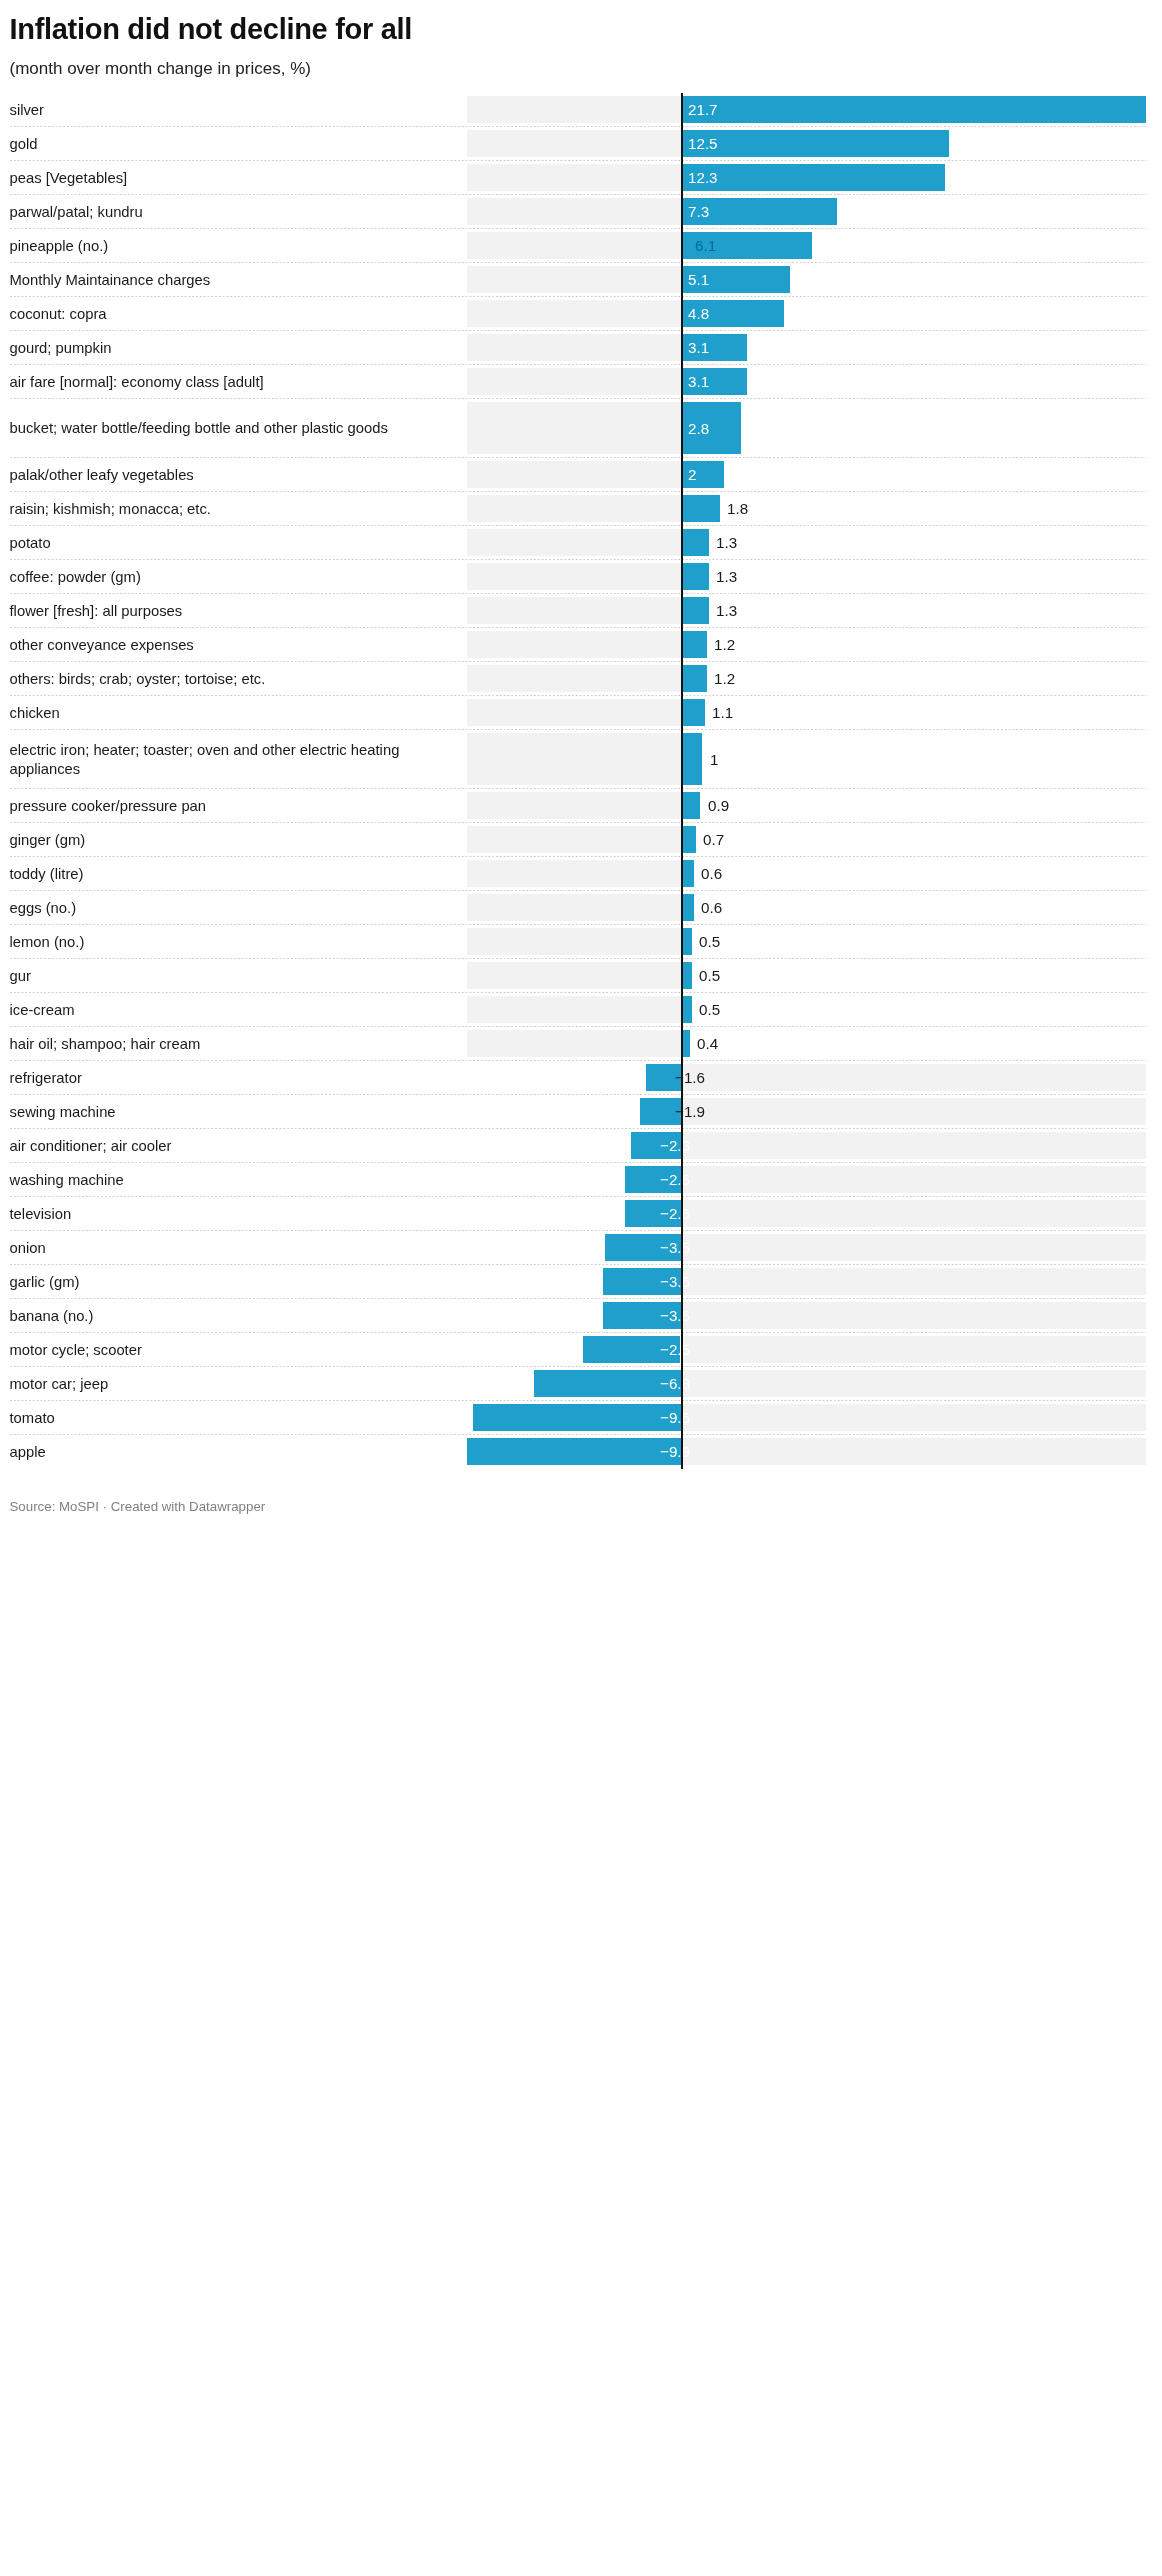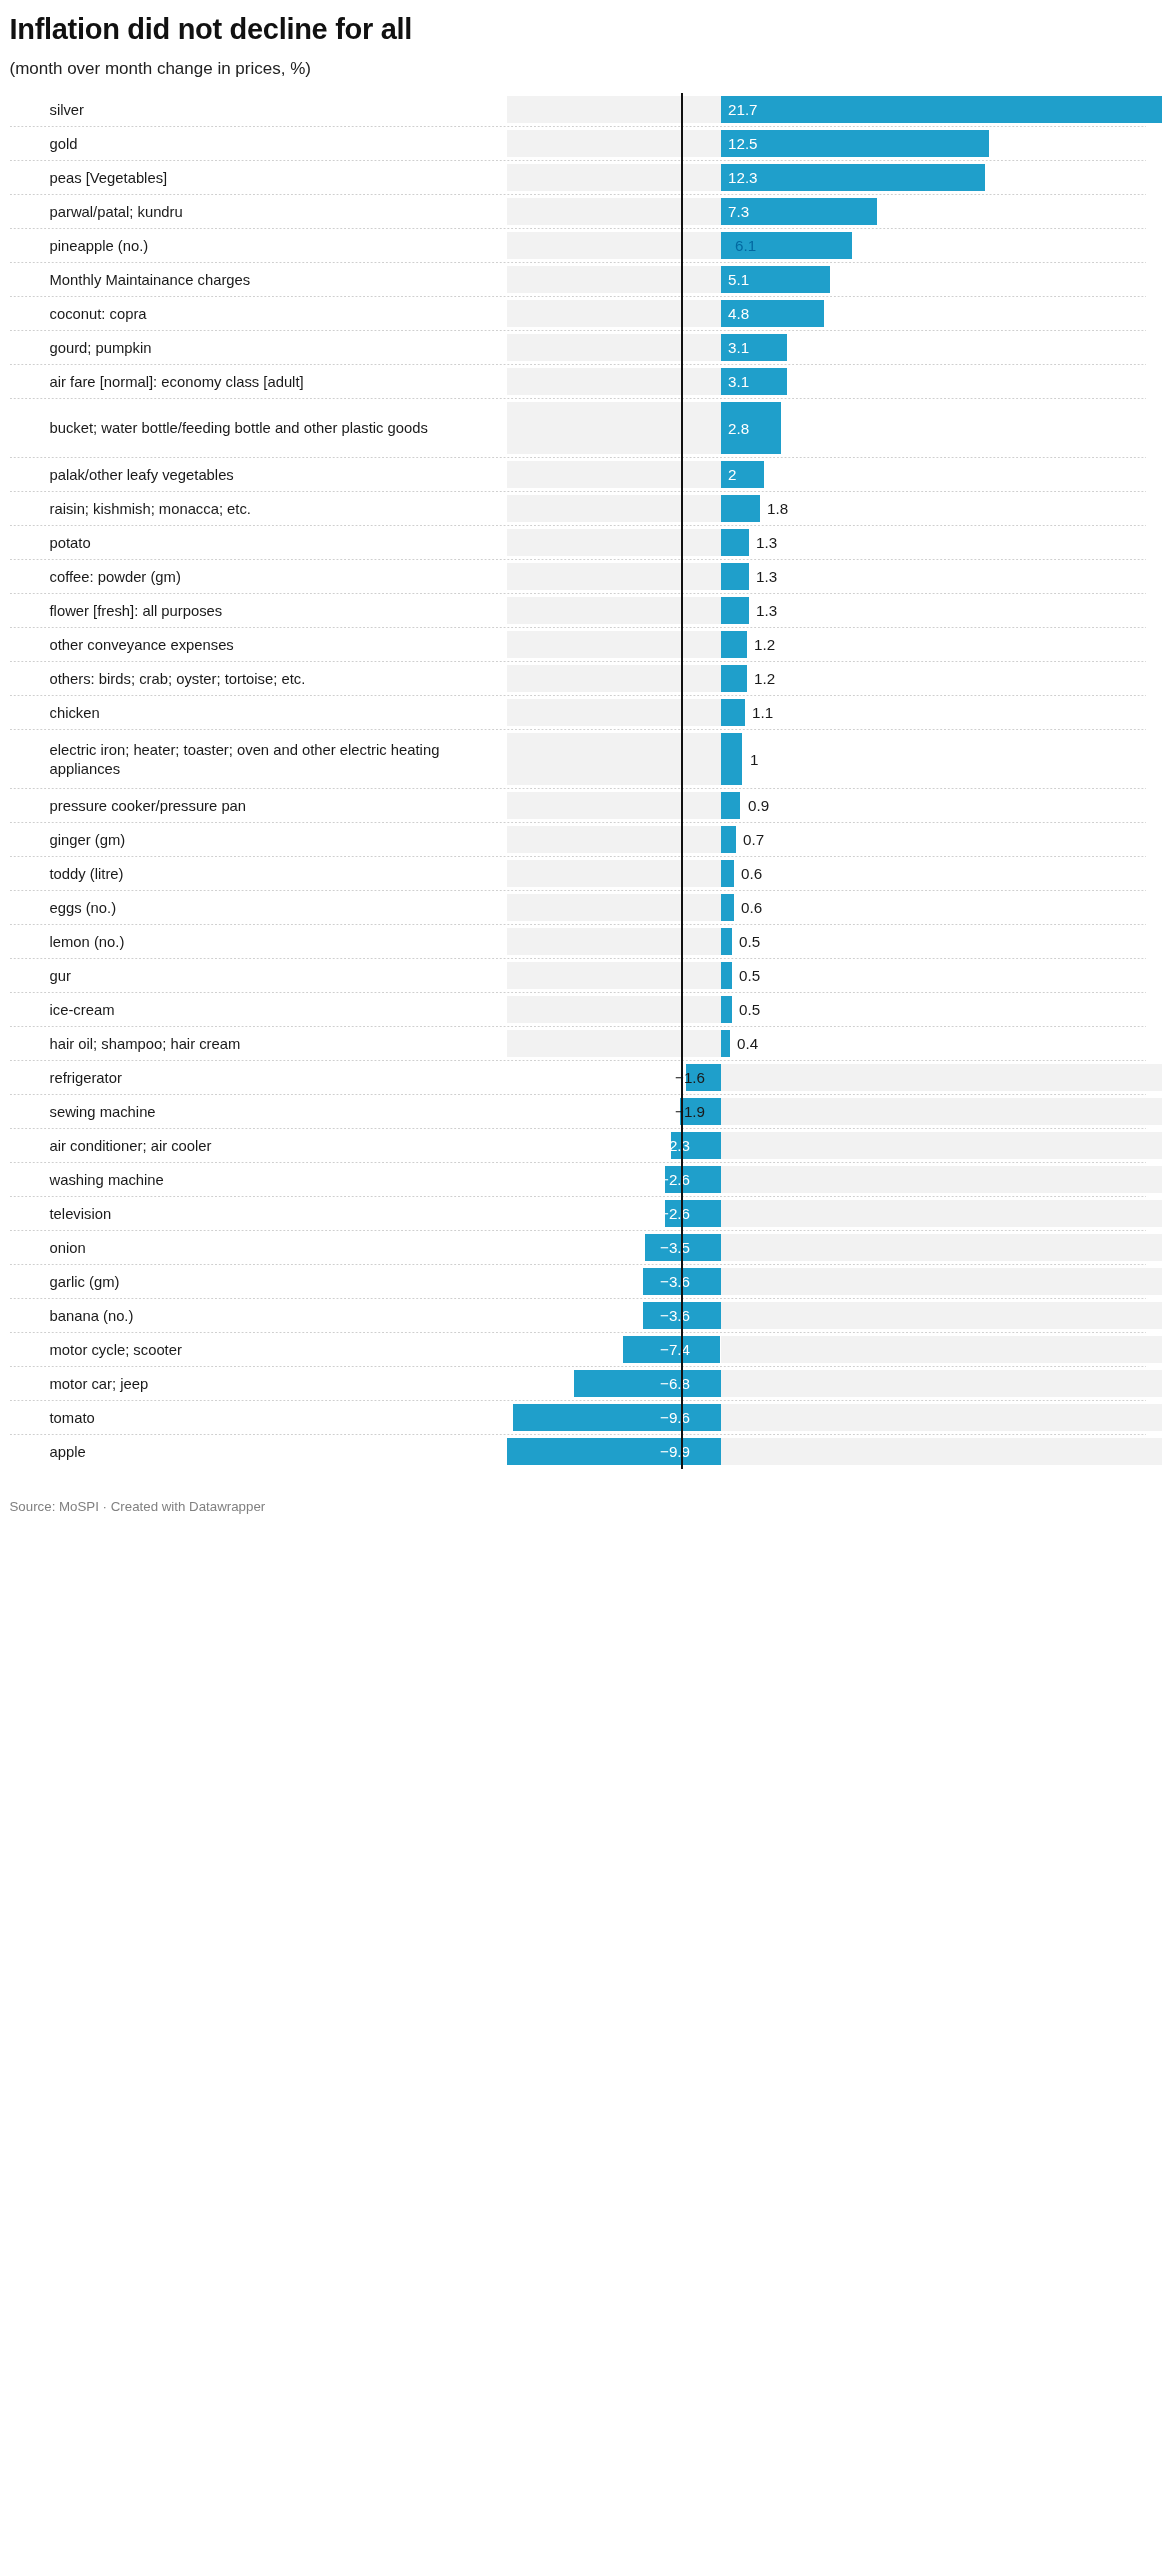--- a/index.html
+++ b/index.html
@@ -70,21 +70,20 @@
   }
   .row.last::after { background: none; }
 
   .cat-cell {
     width: 457px;
     flex: 0 0 457px;
     display: flex;
     align-items: center;
     padding-left: 9.5px;
     padding-right: 7.6px;
-    margin-left: 40px;
   }
   .cat-label {
     font-size: 14.8px;
     line-height: 1.24;
     color: #1a1a1a;
   }
 
   .bar-cell {
     position: relative;
     flex: 1 1 auto;
@@ -506,21 +505,21 @@
             <span class="vlabel inside-neg" style="left: auto; right: 472px; text-align: right; color: rgb(255, 255, 255);">−3.6</span>
           </div>
         </div>
         <div class="row">
           <div class="cat-cell">
             <span class="cat-label">motor cycle; scooter</span>
           </div>
           <div class="bar-cell">
             <div class="track neg" style="left: 224px; width: 465px; right: auto;"></div>
             <div class="bar" style="background: rgb(31, 159, 203); left: 126px; width: 97px;"></div>
-            <span class="vlabel inside-neg" style="left: auto; right: 472px; text-align: right; color: rgb(255, 255, 255);">−7.4</span>
+            <span class="vlabel inside-neg" style="left: auto; right: 472px; text-align: right; color: rgb(255, 255, 255);">−2.5</span>
           </div>
         </div>
         <div class="row">
           <div class="cat-cell">
             <span class="cat-label">motor car; jeep</span>
           </div>
           <div class="bar-cell">
             <div class="track neg" style="left: 224px; width: 465px; right: auto;"></div>
             <div class="bar" style="background: rgb(31, 159, 203); left: 77px; width: 147px;"></div>
             <span class="vlabel inside-neg" style="left: auto; right: 472px; text-align: right; color: rgb(255, 255, 255);">−6.8</span>

